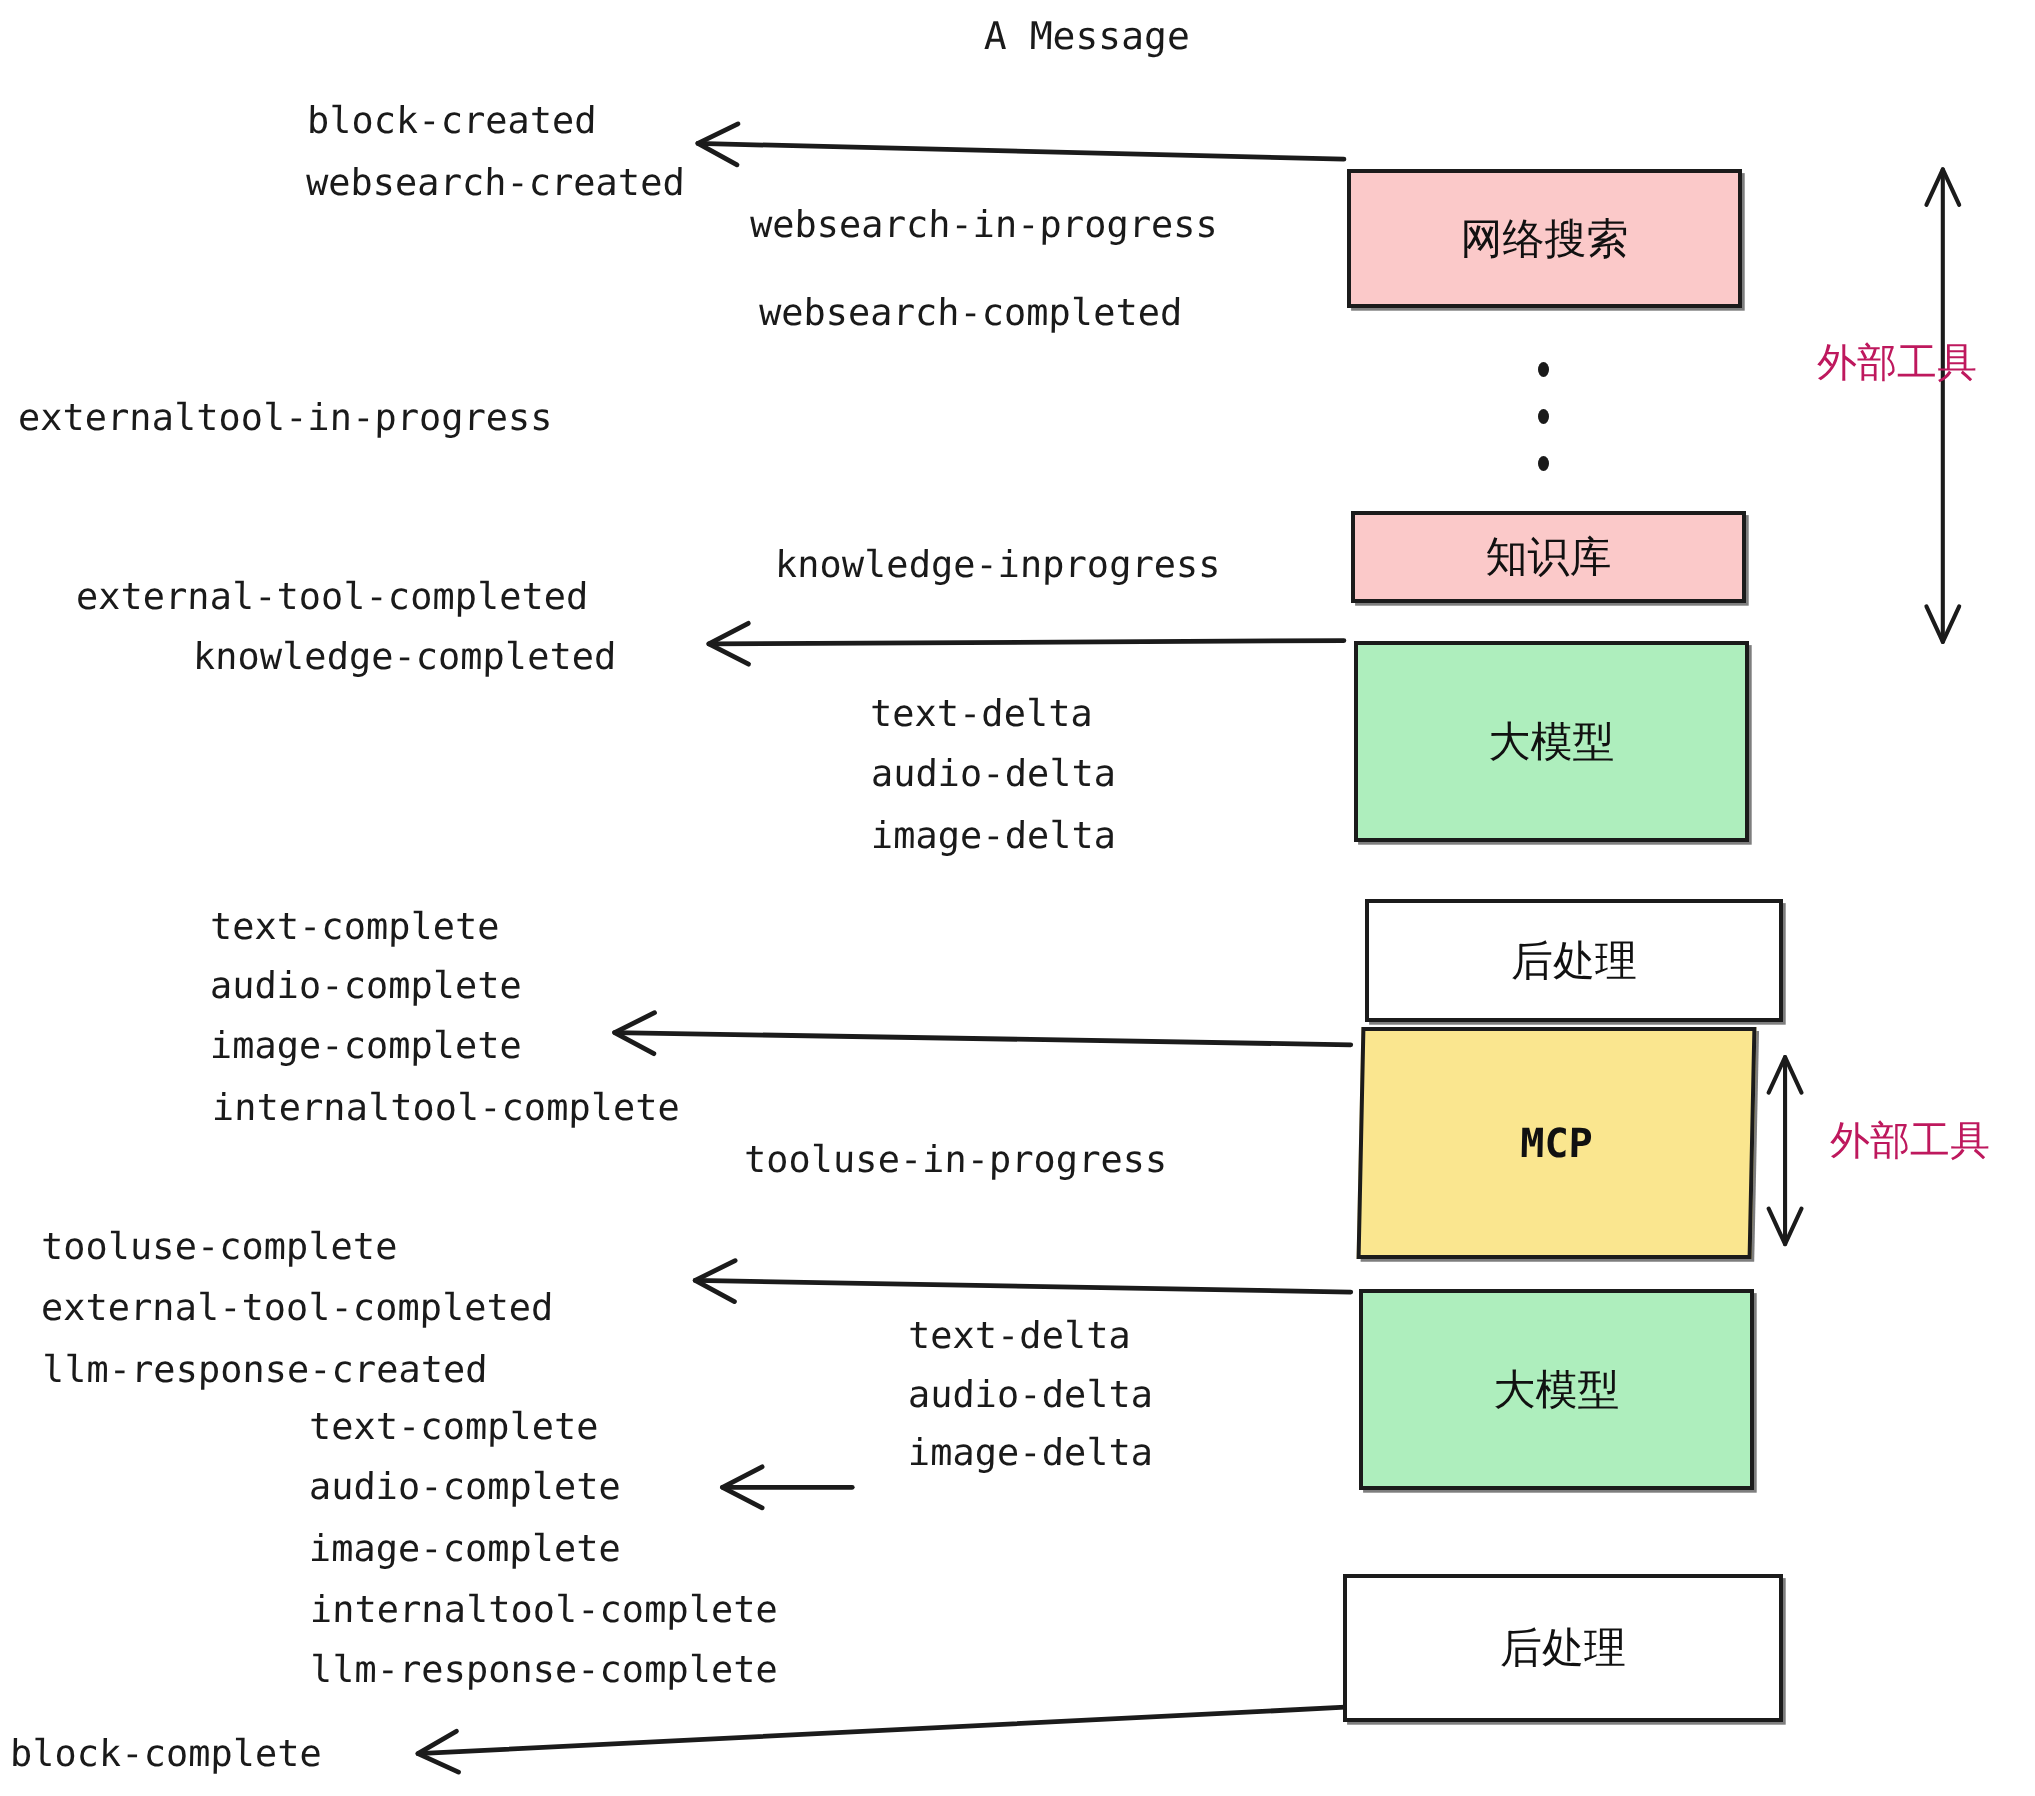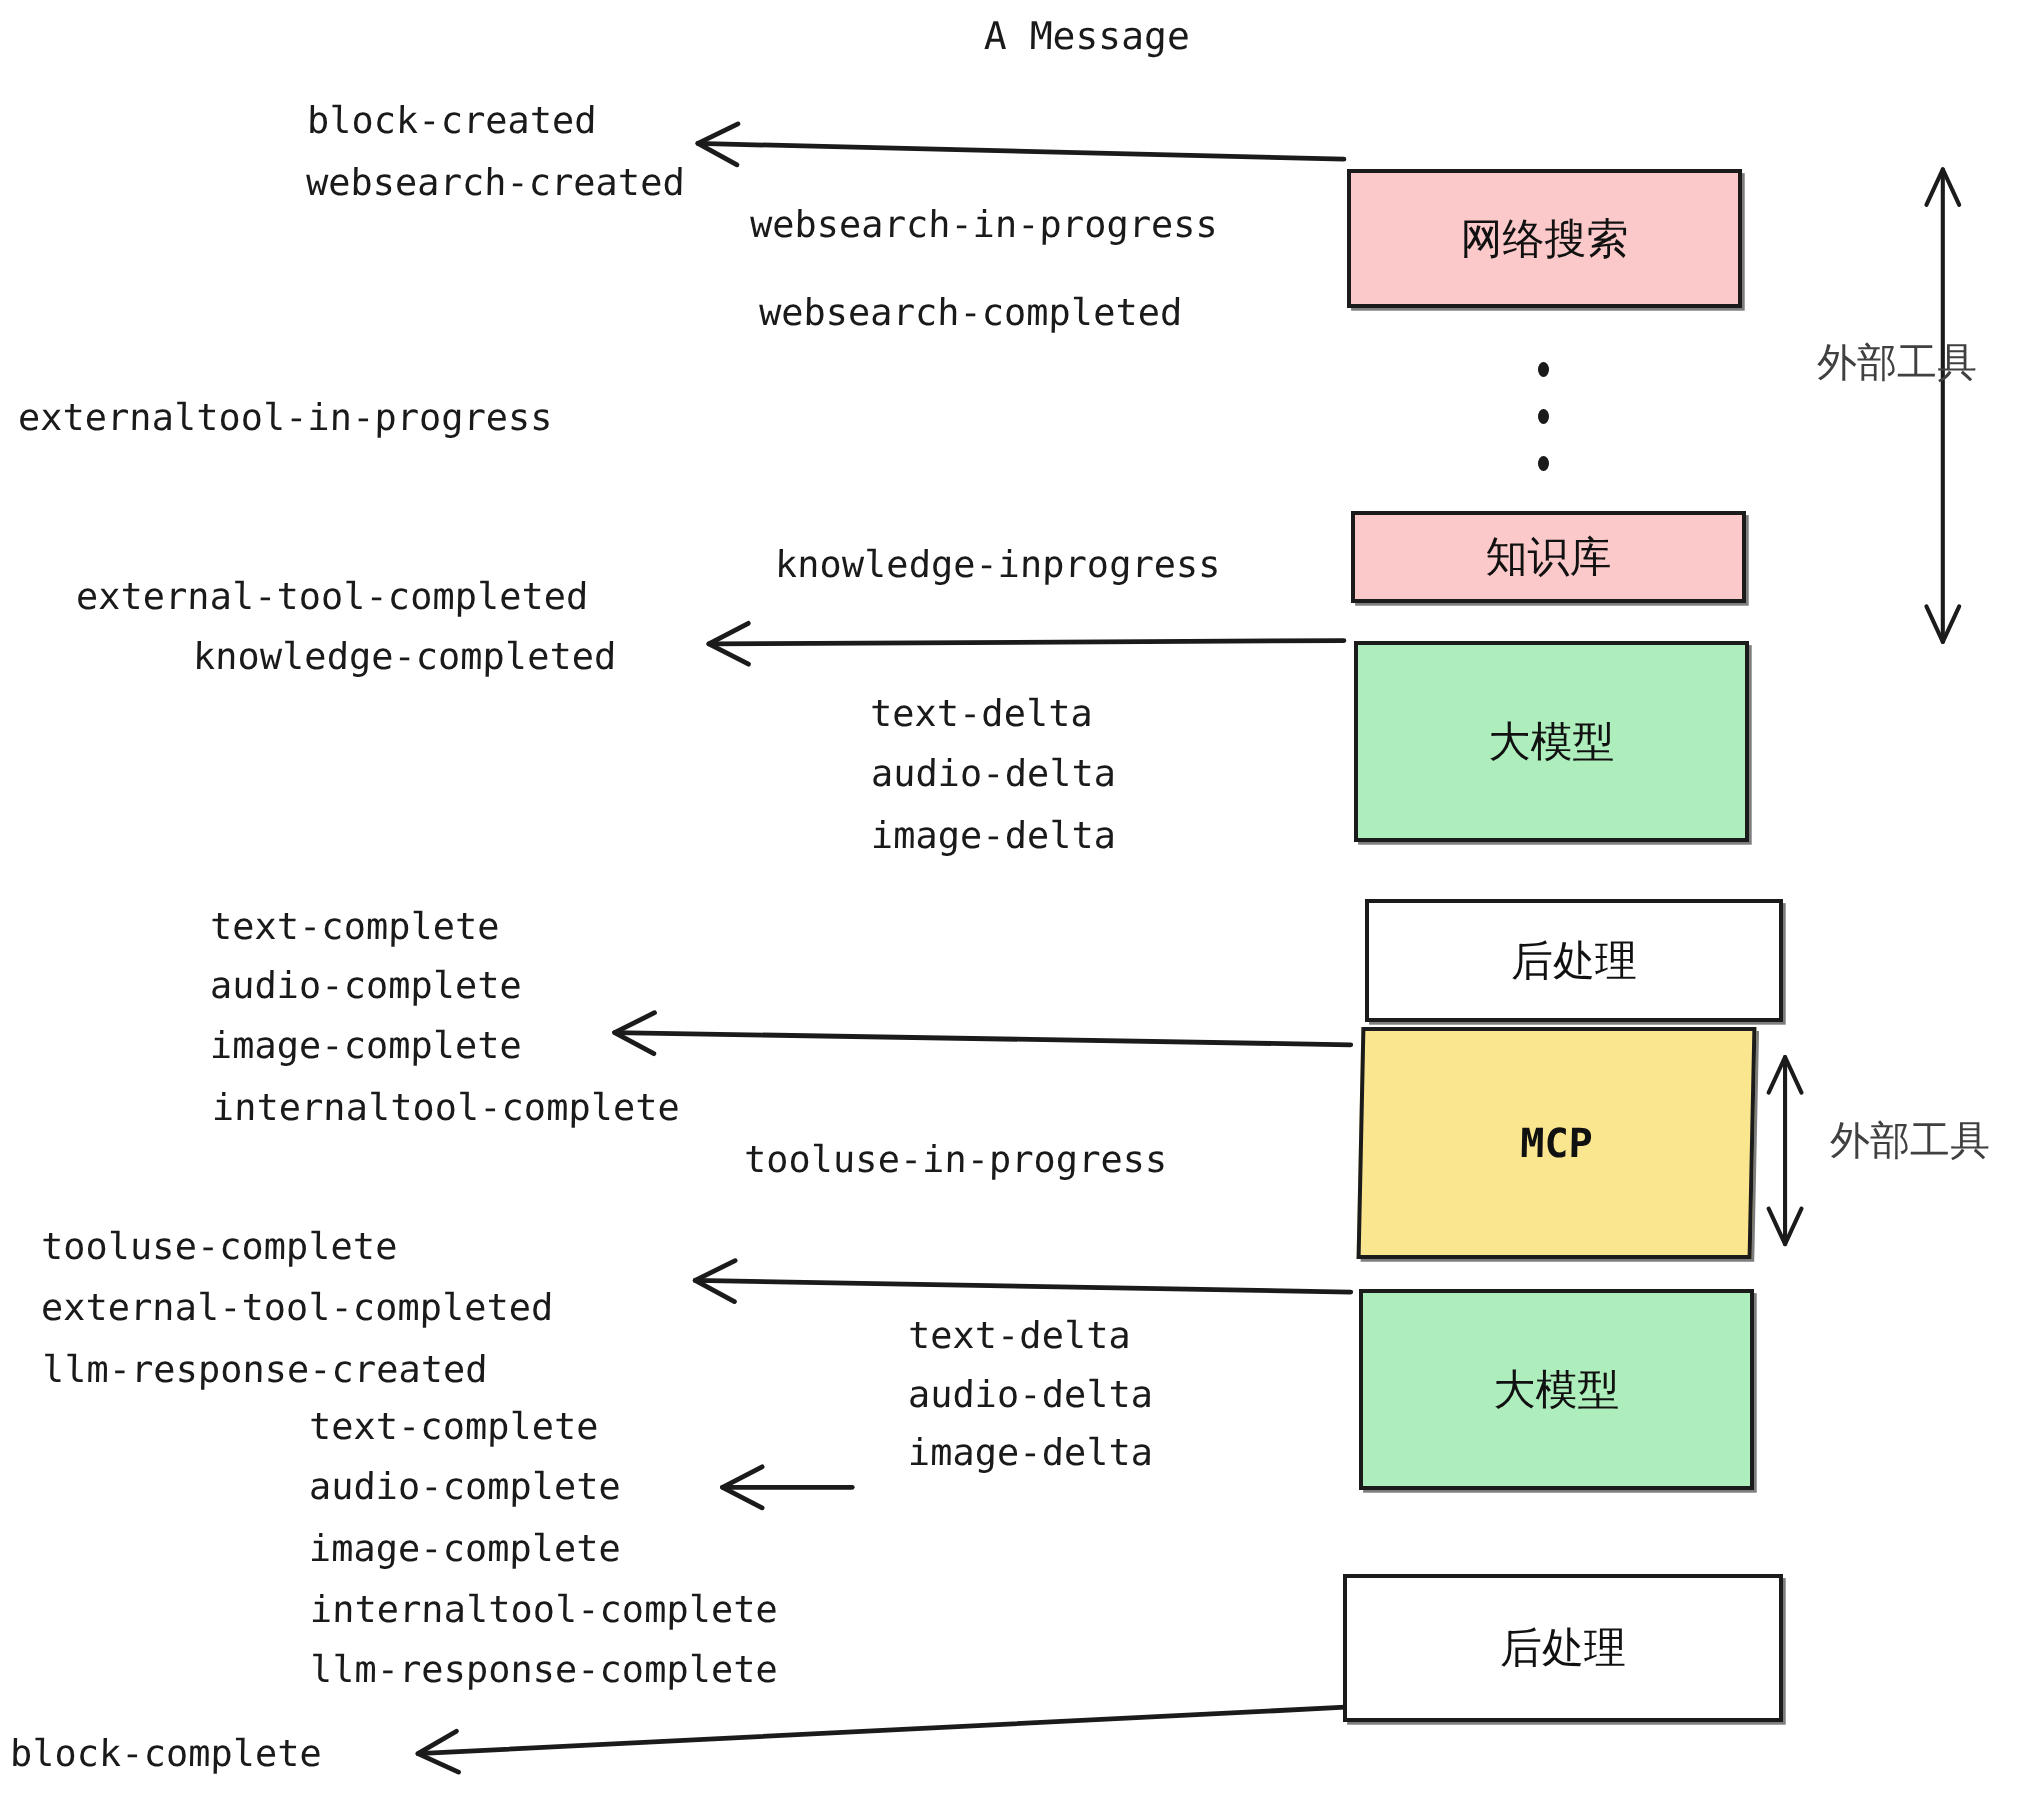--- a/index.html
+++ b/index.html
@@ -64,21 +64,21 @@
     display: block;
     width: 11px;
     height: 15px;
     border-radius: 50%;
     background: #1a1a1a;
   }
   .side-label {
     position: absolute;
     font-family: "DejaVu Sans", "Liberation Sans", sans-serif;
     font-size: 40px;
-    color: #404040;
+    color: #be185d;
     white-space: nowrap;
   }
   svg.overlay {
     position: absolute;
     left: 0; top: 0;
     width: 2035px;
     height: 1796px;
     pointer-events: none;
   }
 </style>

